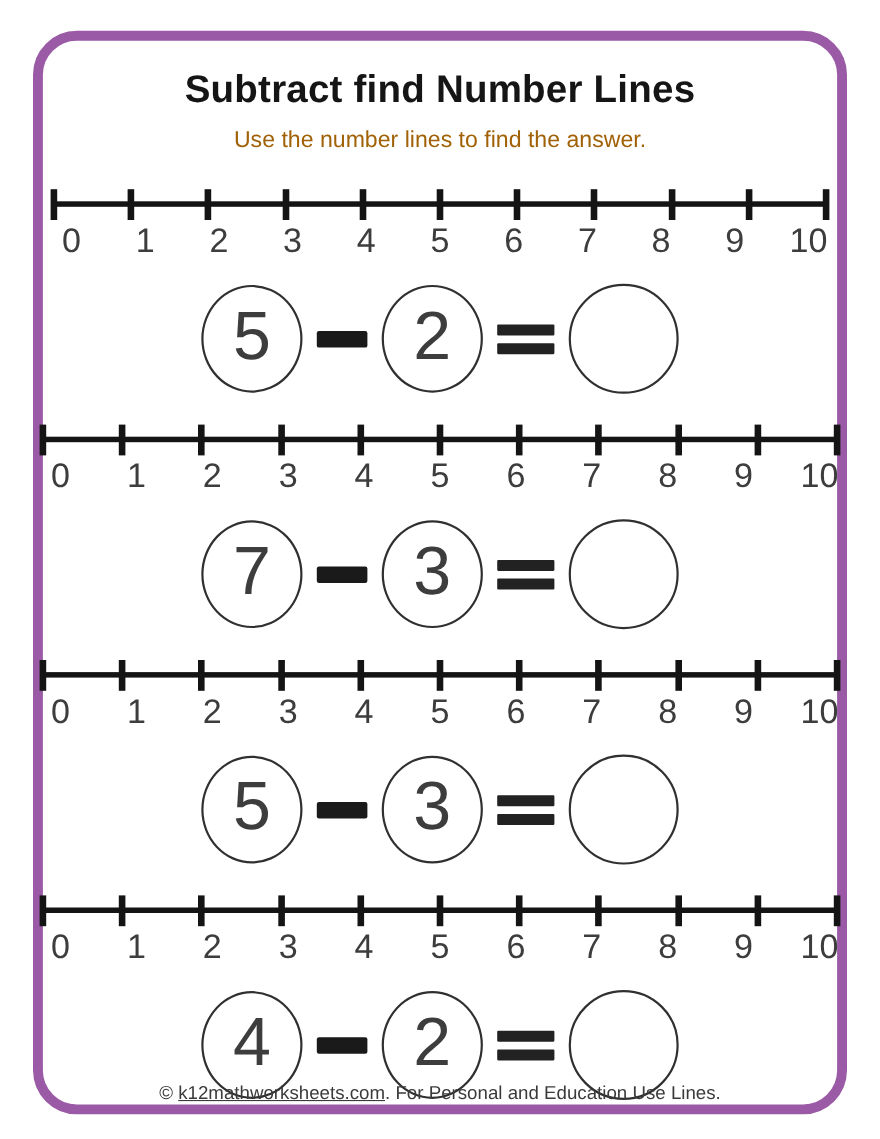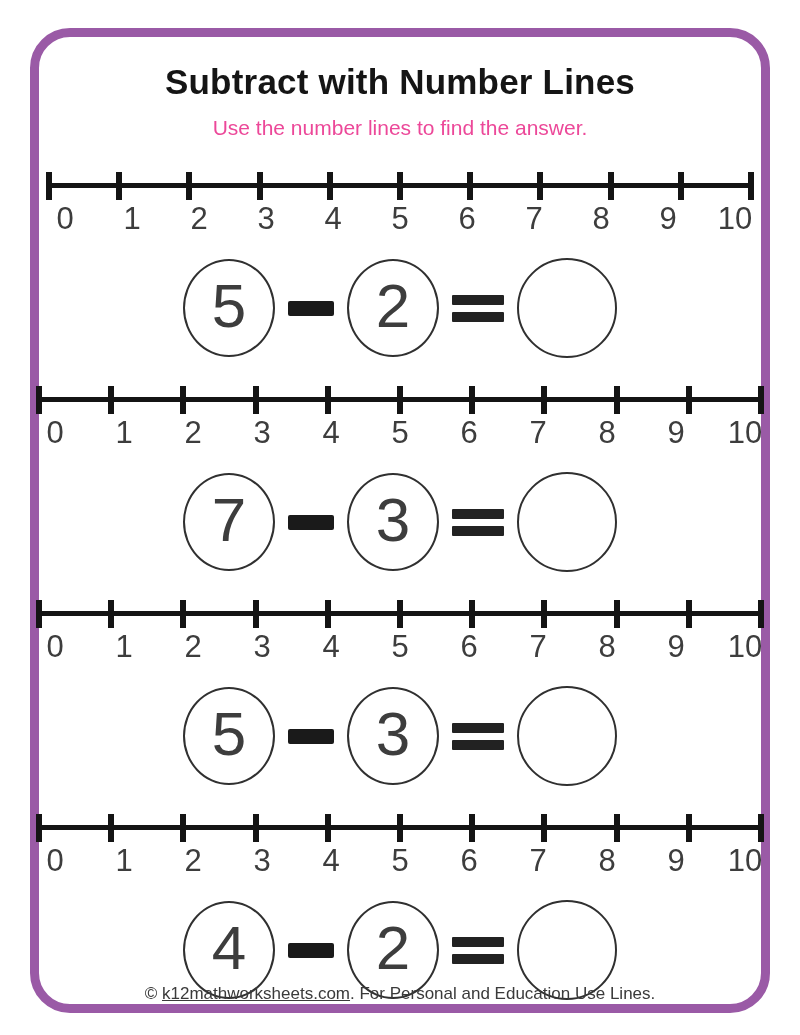--- a/index.html
+++ b/index.html
@@ -23,21 +23,21 @@
     text-align: center;
     font-size: 35px;
     font-weight: 700;
     color: #151515;
     letter-spacing: 0.2px;
     line-height: 1.2;
   }
   p.subtitle {
     text-align: center;
     font-size: 21px;
-    color: #ec4899;
+    color: #a16207;
     margin-top: 13px;
   }
 
   .exercise { margin-top: 28px; }
   .exercise.first { margin-top: 32px; }
 
   
   .numberline { position: relative; height: 28px; }
   .nl-wrap.inset .numberline { margin: 0 10px; }
   .nl-rule {
@@ -117,21 +117,21 @@
     text-decoration: underline;
   }
 </style>
 </head>
 <body>
 
 <div class="page">
   <div class="sheet">
     <div class="sheet-content">
 
-      <h1 class="title">Subtract with Number Lines</h1>
+      <h1 class="title">Subtract find Number Lines</h1>
       <p class="subtitle">Use the number lines to find the answer.</p>
 
       <section class="exercise first">
         <div class="nl-wrap inset">
           <div class="numberline">
             <div class="nl-rule"></div>
             <div class="nl-ticks">
                 <div class="tick" style="left: 0%;"></div>
                 <div class="tick" style="left: 10%;"></div>
                 <div class="tick" style="left: 20%;"></div>

